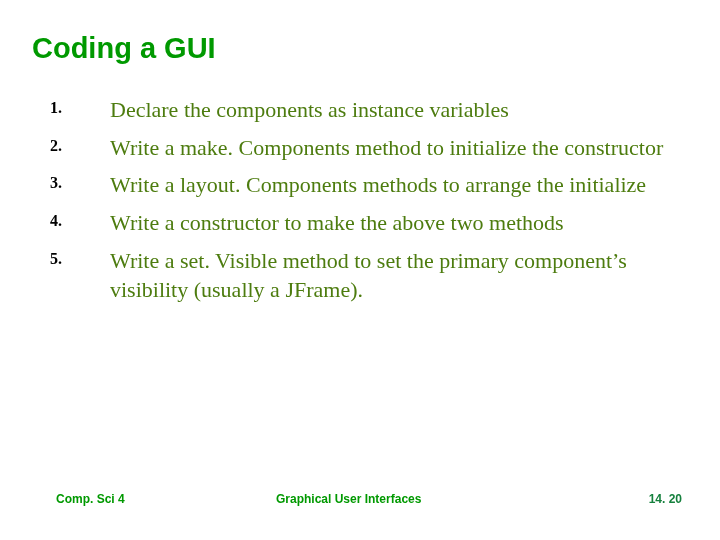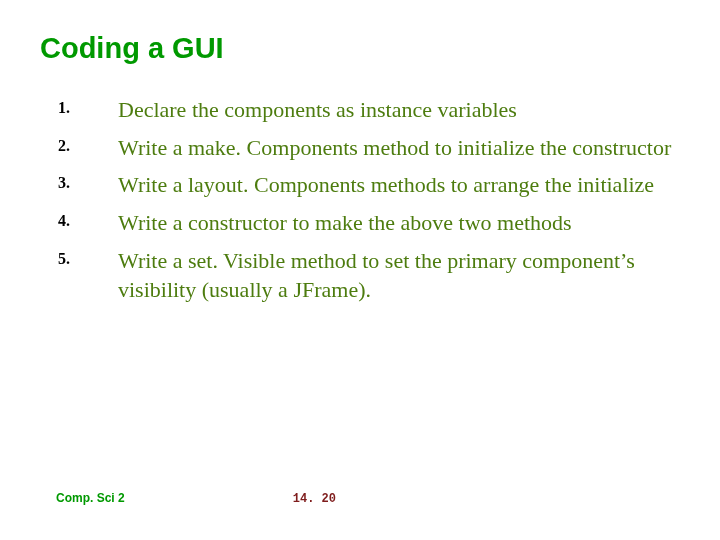--- a/index.html
+++ b/index.html
@@ -6,21 +6,21 @@
     body {
       width: 720px;
       height: 540px;
       background: #ffffff;
       position: relative;
       font-family: "Times New Roman", Times, serif;
     }
     .slide {
       width: 100%;
       height: 100%;
-      padding: 32px 38px 0 40px;
+      padding: 32px 38px 0 32px;
       position: relative;
     }
     .title {
       color: #009900;
       font-family: Arial, Helvetica, sans-serif;
       font-weight: bold;
       font-size: 29px;
       margin-bottom: 30px;
     }
     ol.list {
@@ -63,24 +63,23 @@
     .footer-left {
       color: #009900;
       width: 220px;
     }
     .footer-center {
       color: #009900;
       flex: 1;
       text-align: left;
     }
     .footer-right {
-      color: #7f1d1d;
+      color: #15803d;
       text-align: right;
       width: 60px;
-      font-family: Liberation Mono, monospace;
     }
   </style>
 </head>
 <body>
 
 <div class="slide">
   <h1 class="title">Coding a GUI</h1>
 
   <ol class="list">
     <li>
@@ -99,16 +98,17 @@
       <span class="num">4.</span>
       <span class="item-text">Write a constructor to make the above two methods</span>
     </li>
     <li>
       <span class="num">5.</span>
       <span class="item-text">Write a set. Visible method to set the primary component’s visibility (usually a JFrame).</span>
     </li>
   </ol>
 
   <div class="footer">
-    <span class="footer-left">Comp. Sci 2</span>
+    <span class="footer-left">Comp. Sci 4</span>
+    <span class="footer-center">Graphical User Interfaces</span>
     <span class="footer-right">14. 20</span>
   </div>
 </div>
 
 </body></html>

